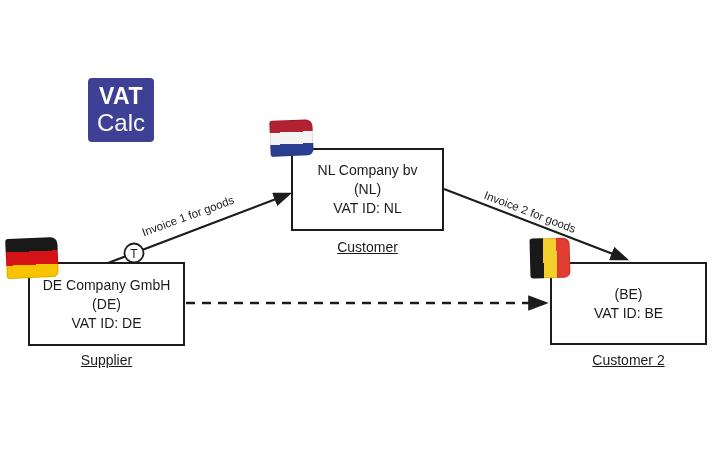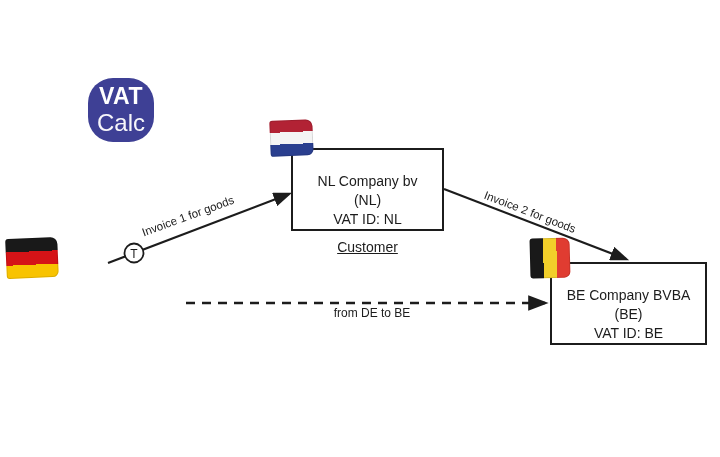--- a/index.html
+++ b/index.html
@@ -4,32 +4,32 @@
 <style>
   html,body{margin:0;padding:0;background:#ffffff;}
   .canvas{
     position:relative;width:720px;height:457px;background:#ffffff;overflow:hidden;
     font-family:"Liberation Sans", sans-serif;color:var(--ink,#1c1c1c);
   }
 
   
   .logo{
     position:absolute;left:88px;top:78px;width:66px;height:64px;
-    background:var(--logo_bg,#3e4095);border-radius:25px;
+    background:var(--logo_bg,#3e4095);border-radius:4px;
     display:flex;flex-direction:column;align-items:center;justify-content:center;
     line-height:1;
   }
   .logo .vat{color:var(--logo_text,#fff);font-weight:bold;font-size:23px;letter-spacing:.5px;}
   .logo .calc{color:var(--logo_text,#fff);font-weight:normal;font-size:24px;margin-top:3px;opacity:.96;}
 
   
   .company-box{
     position:absolute;background:var(--box_bg,#fff);
     border:2.5px solid var(--line,#1c1c1c);box-sizing:border-box;
-    display:flex;flex-direction:column;align-items:center;justify-content:flex-end;
+    display:flex;flex-direction:column;align-items:center;justify-content:center;
     text-align:center;font-size:14px;line-height:19px;
   }
   .box-nl{left:291px;top:148px;width:153px;height:83px;}
   .box-de{left:28px;top:262px;width:157px;height:84px;}
   .box-be{left:550px;top:262px;width:157px;height:83px;}
 
   .role-label{position:absolute;text-align:center;font-size:14px;text-decoration:underline;}
   .role-nl{left:291px;top:239px;width:153px;}
   .role-de{left:28px;top:352px;width:157px;}
   .role-be{left:550px;top:352px;width:157px;}
@@ -81,32 +81,37 @@
     </defs>
     <line class="arrow-line" x1="108" y1="263" x2="289" y2="194" marker-end="url(#ah)"></line>
     <line class="arrow-line" x1="444" y1="189" x2="626" y2="259" marker-end="url(#ah)"></line>
     <line class="arrow-dashed" x1="186" y1="303" x2="545" y2="303" marker-end="url(#ah)"></line>
     <circle class="t-badge-circle" cx="134" cy="253" r="9.5"></circle>
     <text class="t-badge-text" x="134" y="257.5">T</text>
   </svg>
 
   <div class="flow-label label-inv1">Invoice 1 for goods</div>
   <div class="flow-label label-inv2">Invoice 2 for goods</div>
-  <div class="flow-label label-goods">from DE to BE</div>
 
   <div class="company-box box-nl">
     <div>NL Company bv</div>
     <div>(NL)</div>
     <div>VAT ID: NL</div>
   </div>
   <div class="flag flag-nl"></div>
   <div class="role-label role-nl">Customer</div>
 
+  <div class="company-box box-de">
+    <div>DE Company GmbH</div>
+    <div>(DE)</div>
+    <div>VAT ID: DE</div>
+  </div>
   <div class="flag flag-de"></div>
+  <div class="role-label role-de">Supplier</div>
 
   <div class="company-box box-be">
-    <div>BE Company BVBA</div>
     <div>(BE)</div>
     <div>VAT ID: BE</div>
   </div>
   <div class="flag flag-be"></div>
+  <div class="role-label role-be">Customer 2</div>
 
 </div>
 
 </body></html>

